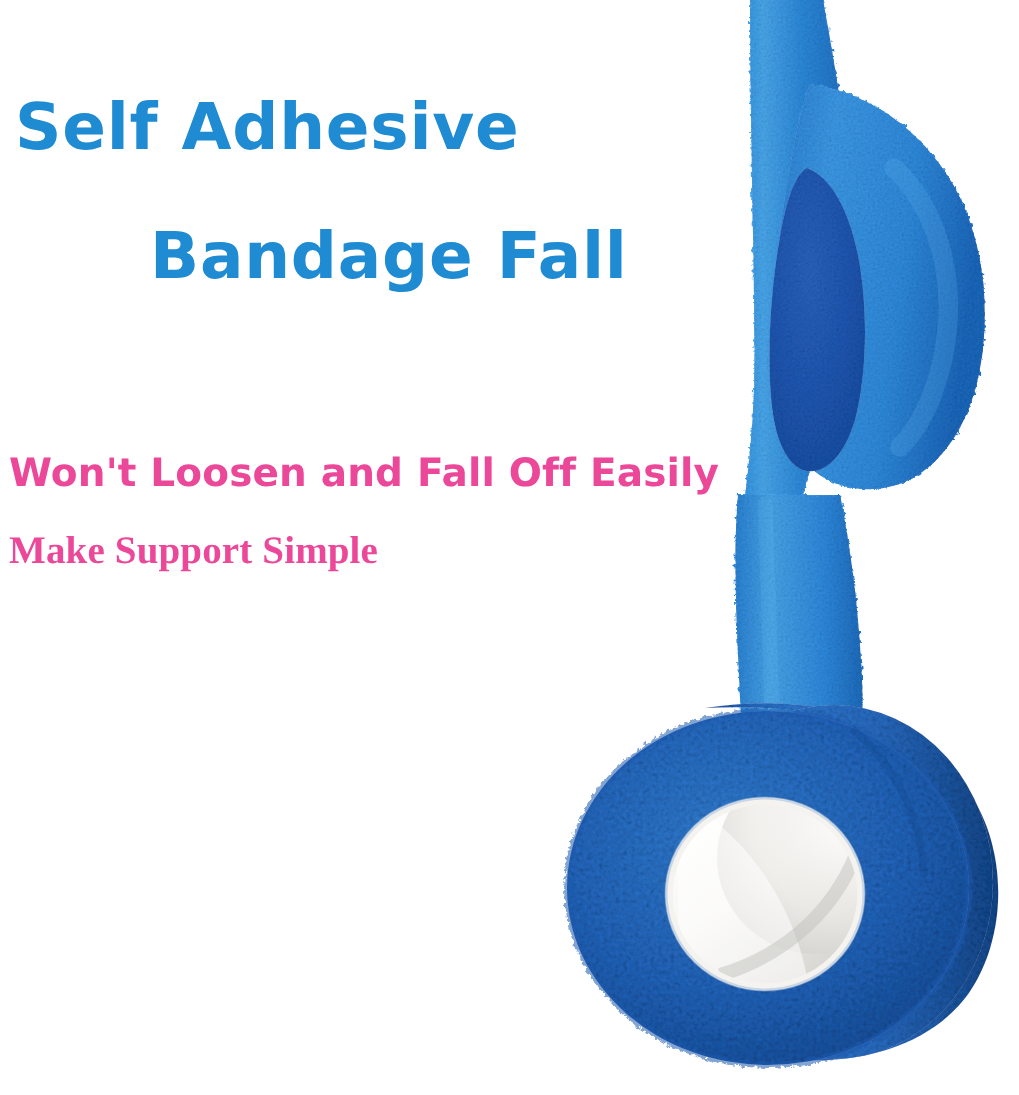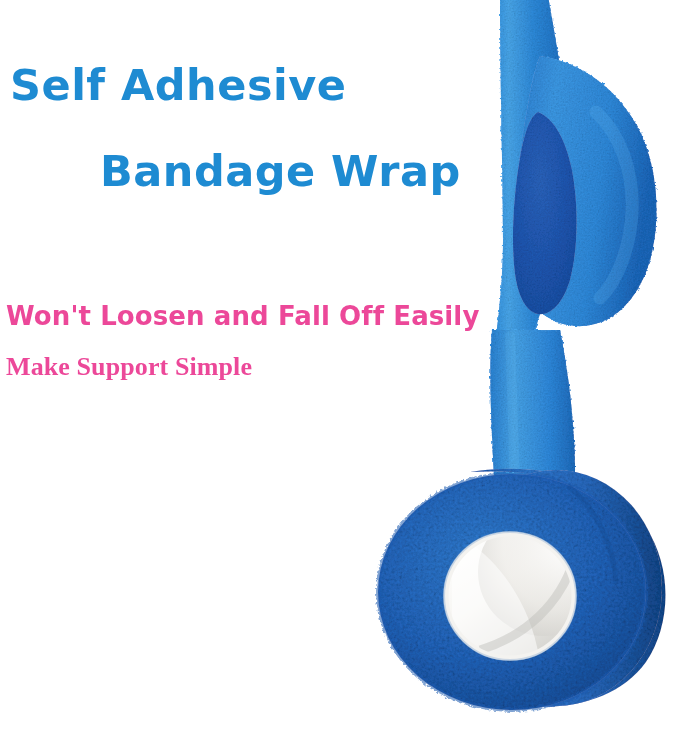--- a/index.html
+++ b/index.html
@@ -57,21 +57,21 @@
     pointer-events: none;
   }
 </style>
 </head>
 <body>
 
 <div id="canvas">
 
   <p class="headline" id="headline-1">Self Adhesive</p>
 
-  <p class="headline" id="headline-2">Bandage Wrap</p>
+  <p class="headline" id="headline-2">Bandage Fall</p>
 
   <p class="subline" id="subline-1">Won't Loosen and Fall Off Easily</p>
 
   <p class="subline" id="subline-2">Make Support Simple</p>
 
   <svg id="product" viewBox="0 0 679 730">
     <defs>
 
       <filter id="fuzz" x="-8%" y="-8%" width="116%" height="116%">
         <feTurbulence type="fractalNoise" baseFrequency="0.62" numOctaves="4" seed="7" result="n"></feTurbulence>

